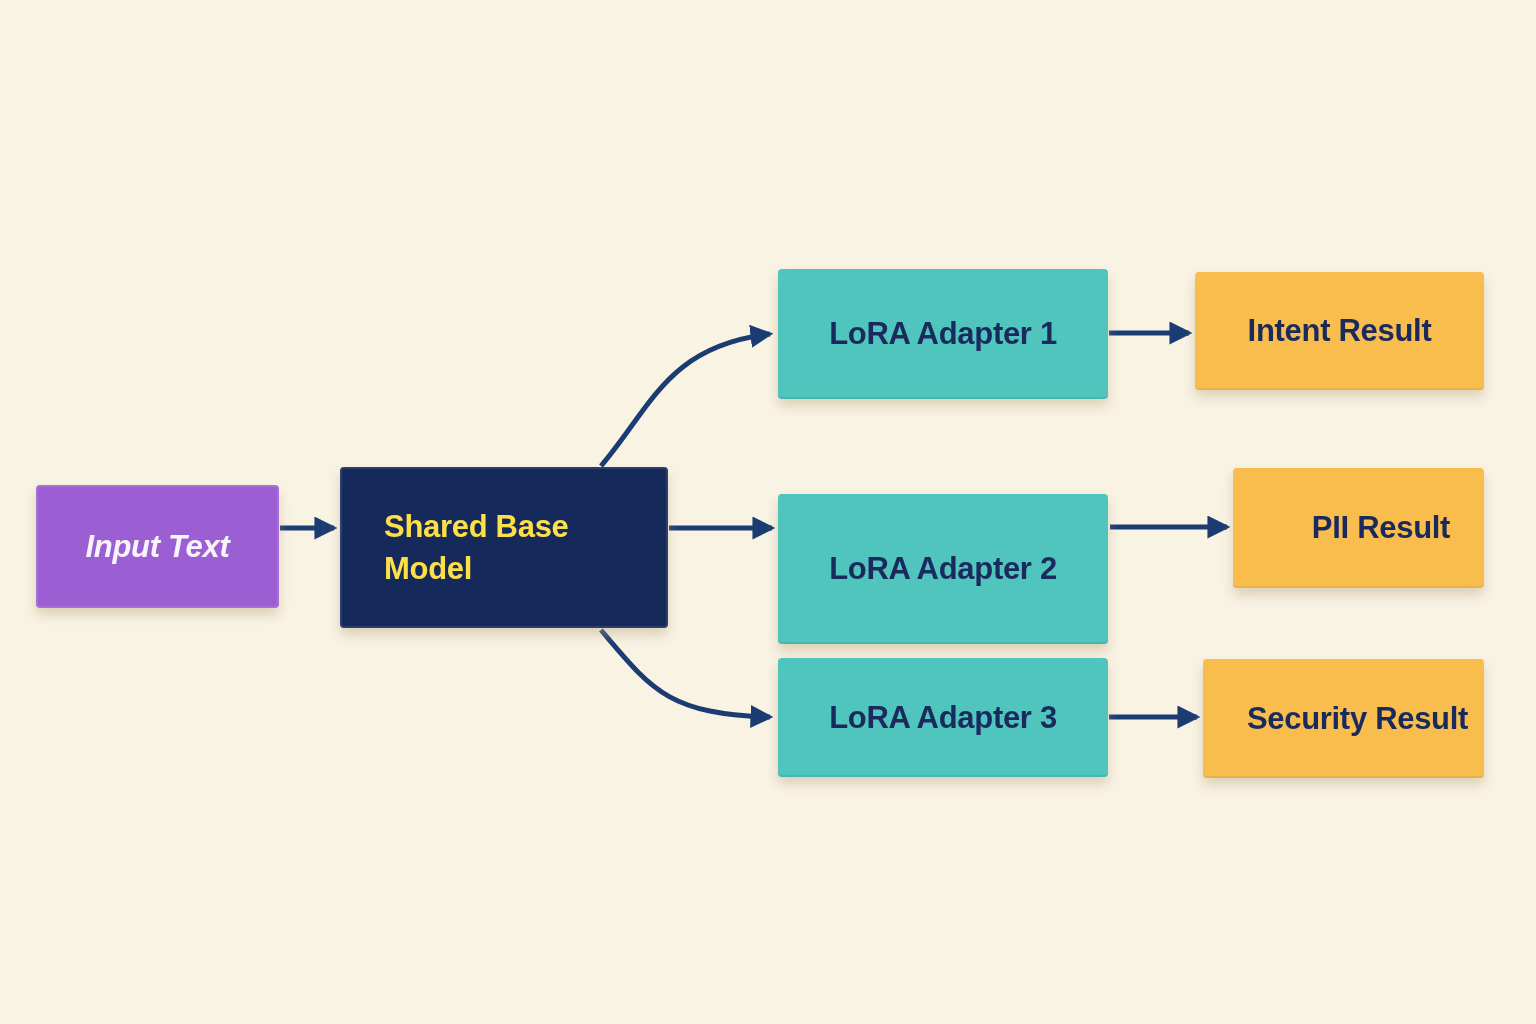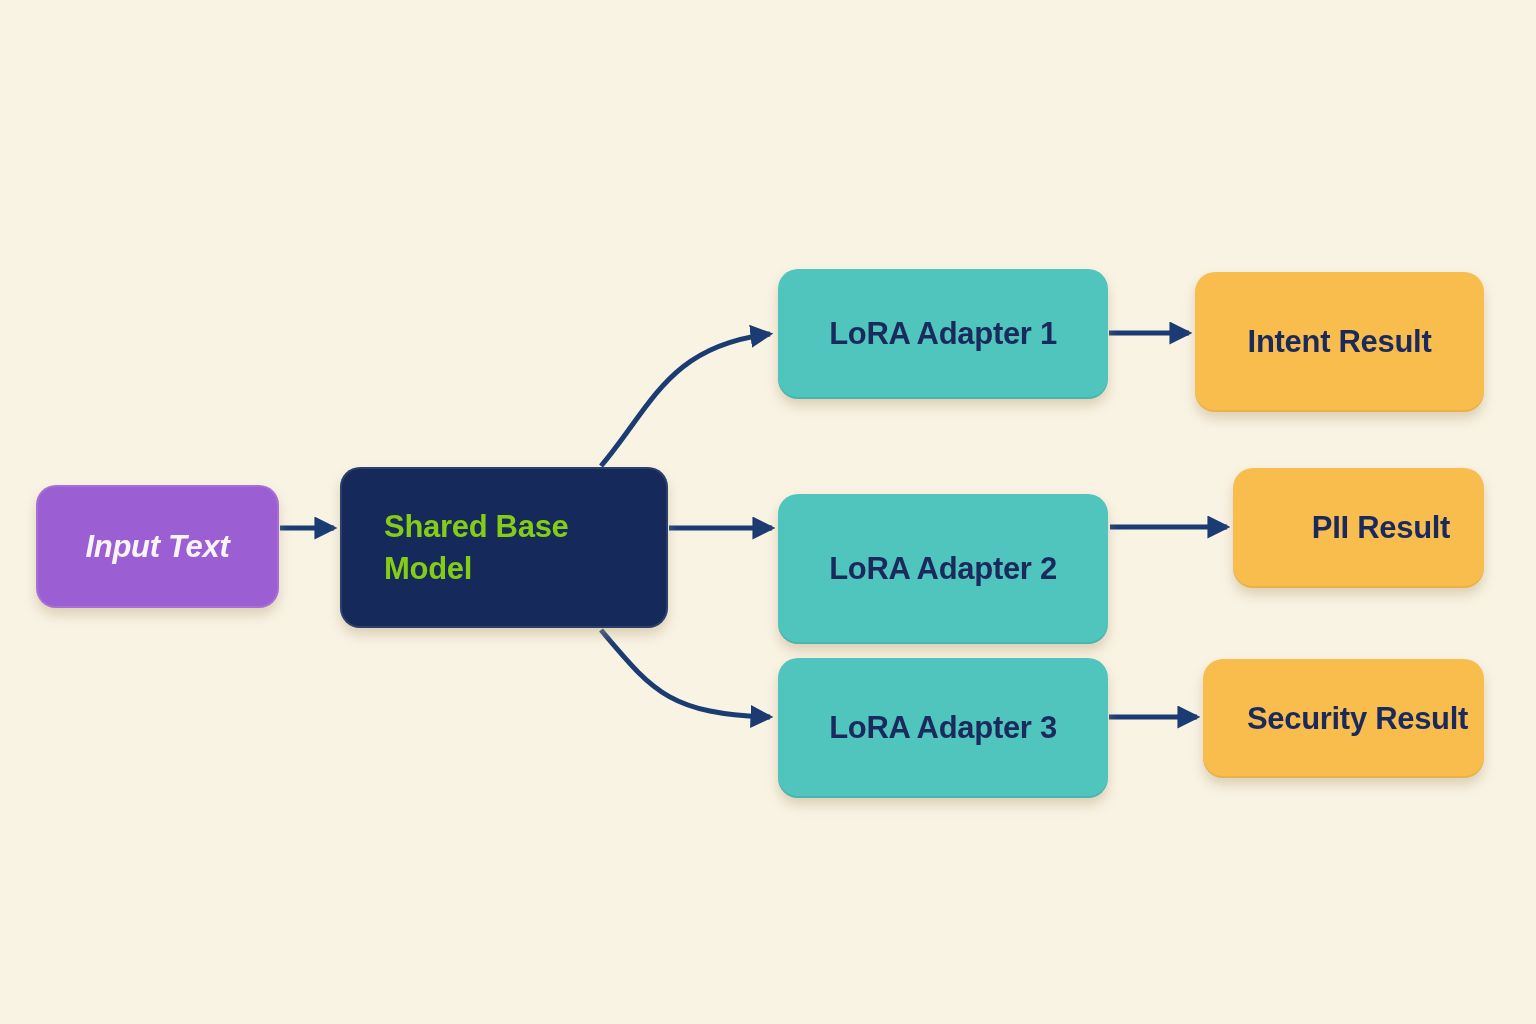--- a/index.html
+++ b/index.html
@@ -25,62 +25,62 @@
   .arrow {
     fill: none;
     stroke: #1b3b73;
     stroke-width: 5;
   }
   .node {
     position: absolute;
     display: flex;
     align-items: center;
     justify-content: center;
-    border-radius: 20px;
+    border-radius: 4px;
     box-sizing: border-box;
     font-weight: 700;
     font-size: 31px;
     letter-spacing: -0.3px;
     box-shadow: 0 7px 12px rgba(186, 166, 128, 0.45),
                 inset 0 0 0 2px rgba(255, 255, 255, 0.10);
     text-align: center;
   }
   .node-input {
     left: 36px; top: 485px; width: 243px; height: 123px;
     background: #9c5fd3;
     color: #f8f4fc;
     font-style: italic;
   }
   .node-base {
     left: 340px; top: 467px; width: 328px; height: 161px;
     background: #15295a;
-    color: #84cc16;
+    color: #fde047;
     justify-content: flex-start;
     padding-left: 44px;
     padding-right: 30px;
     text-align: left;
     line-height: 42px;
   }
   .node-adapter {
     left: 778px; width: 330px;
     background: #4fc5be;
     color: #1b2a5c;
     box-shadow: 0 7px 12px rgba(186, 166, 128, 0.45),
                 inset 0 -2px 0 rgba(0, 0, 0, 0.08);
   }
   .node-adapter-1 { top: 269px; height: 130px; }
   .node-adapter-2 { top: 494px; height: 150px; }
-  .node-adapter-3 { top: 658px; height: 140px; }
+  .node-adapter-3 { top: 658px; height: 119px; }
   .node-result {
     background: #f8bd4d;
     color: #1b2a5c;
     box-shadow: 0 7px 12px rgba(186, 166, 128, 0.45),
                 inset 0 -2px 0 rgba(0, 0, 0, 0.06);
   }
-  .node-result-intent   { left: 1195px; top: 272px; width: 289px; height: 140px; }
+  .node-result-intent   { left: 1195px; top: 272px; width: 289px; height: 118px; }
   .node-result-pii      { left: 1233px; top: 468px; width: 251px; height: 120px; padding-left: 45px; }
   .node-result-security { left: 1203px; top: 659px; width: 281px; height: 119px; padding-left: 28px; }
 </style>
 </head>
 <body>
 
 <div class="canvas">
 
   <svg class="arrows" viewBox="0 0 1536 1024" xmlns="http://www.w3.org/2000/svg">
     <defs>

